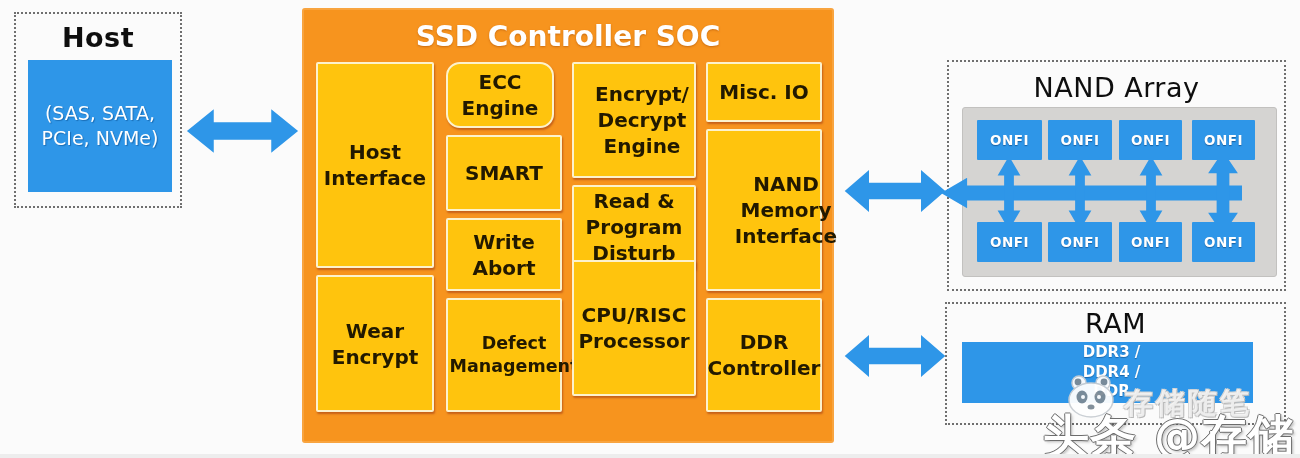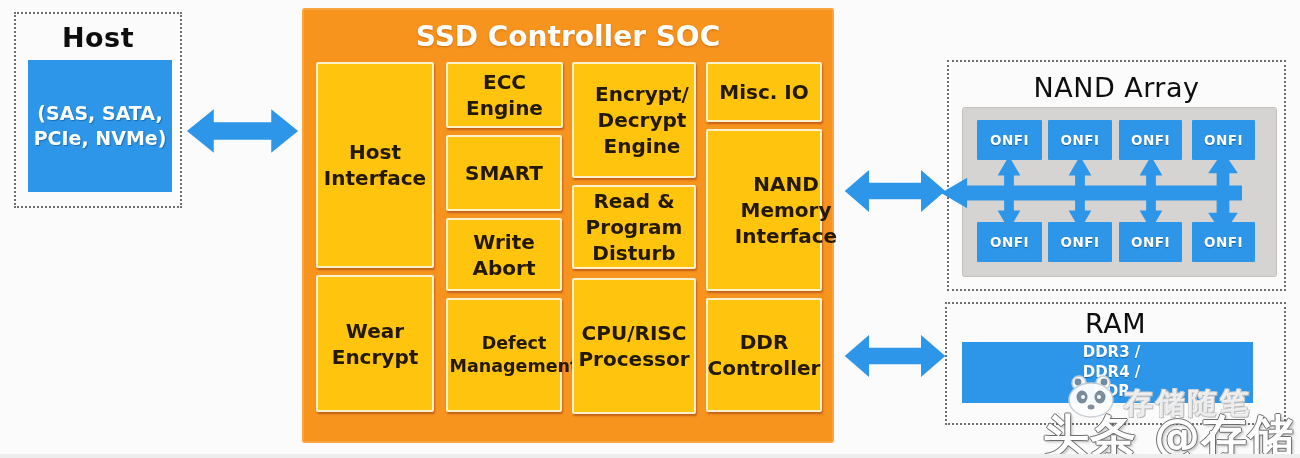--- a/index.html
+++ b/index.html
@@ -21,21 +21,21 @@
 
   
   .blue-fill { background:#2e96e8; }
   #interfaces-box {
     position:absolute; left:28px; top:60px; width:144px; height:132px;
     display:flex; flex-direction:column; align-items:center; justify-content:center;
     color:#ffffff; text-align:center;
     text-shadow:1px 1px 1px rgba(0,60,120,.45);
   }
   #interfaces-box .big { font-size:25px; font-weight:bold; line-height:1.25; }
-  #interfaces-box .sub { font-size:19px; font-weight:bold; line-height:1.3; }
+  #interfaces-box .sub { font-size:19px; font-weight:normal; line-height:1.3; }
 
   
   #soc-box {
     position:absolute; left:302px; top:8px; width:532px; height:435px;
     background:#f7941e; border-radius:3px;
     box-shadow:inset 0 0 0 2px rgba(255,255,255,.15);
   }
   #soc-title {
     position:absolute; left:302px; top:20px; width:532px;
     text-align:center; color:#ffffff; font-size:28px; font-weight:bold;
@@ -108,40 +108,40 @@
     <svg viewBox="0 0 120 44" preserveAspectRatio="none" aria-hidden="true">
       <polygon points="2,22 30,2 30,14 90,14 90,2 118,22 90,42 90,30 30,30 30,42" fill="#2e96e8"></polygon>
     </svg>
   </div>
 
   <div id="soc-box"></div>
   <div id="soc-title">SSD Controller SOC</div>
 
   <div class="soc-block" style="left:316px;top:62px;width:118px;height:206px;">Host
 Interface</div>
-  <div class="soc-block" style="left:446px;top:62px;width:117px;height:66px;">ECC
+  <div class="soc-block" style="left:446px;top:62px;width:108px;height:66px;border-radius:14px;">ECC
 Engine</div>
   <div class="soc-block" style="left:446px;top:218px;width:116px;height:73px;">Write
 Abort</div>
   <div class="soc-block" style="left:446px;top:135px;width:116px;height:76px;">SMART</div>
   <div class="soc-block" style="left:572px;top:62px;width:124px;height:116px;padding-left:16px;">Encrypt/
 Decrypt
 Engine</div>
   <div class="soc-block" style="left:572px;top:185px;width:124px;height:84px;">Read &amp;
 Program
 Disturb</div>
   <div class="soc-block" style="left:706px;top:62px;width:116px;height:60px;">Misc. IO</div>
   <div class="soc-block" style="left:706px;top:129px;width:116px;height:162px;padding-left:44px;">NAND
 Memory
 Interface</div>
   <div class="soc-block" style="left:316px;top:275px;width:118px;height:137px;">Wear
 Encrypt</div>
   <div class="soc-block small" style="left:446px;top:298px;width:116px;height:114px;padding-left:20px;">Defect
 Management</div>
-  <div class="soc-block" style="left:572px;top:278px;width:124px;height:136px;">CPU/RISC
+  <div class="soc-block" style="left:572px;top:260px;width:124px;height:136px;">CPU/RISC
 Processor</div>
   <div class="soc-block" style="left:706px;top:298px;width:116px;height:114px;">DDR
 Controller</div>
 
   <div class="arrow-svg" style="left:843px;top:168px;width:104px;height:46px;">
     <svg viewBox="0 0 120 44" preserveAspectRatio="none" aria-hidden="true">
       <polygon points="2,22 30,2 30,14 90,14 90,2 118,22 90,42 90,30 30,30 30,42" fill="#2e96e8"></polygon>
     </svg>
   </div>
 

